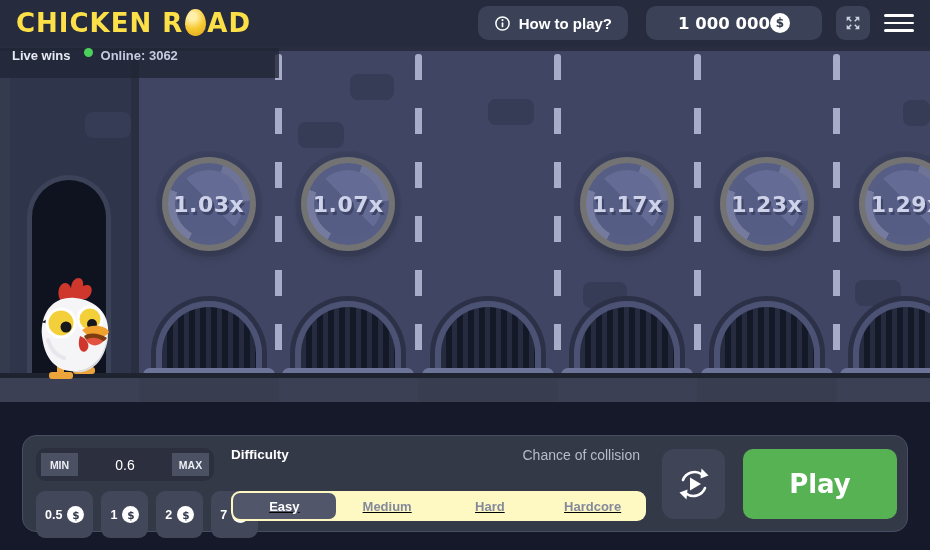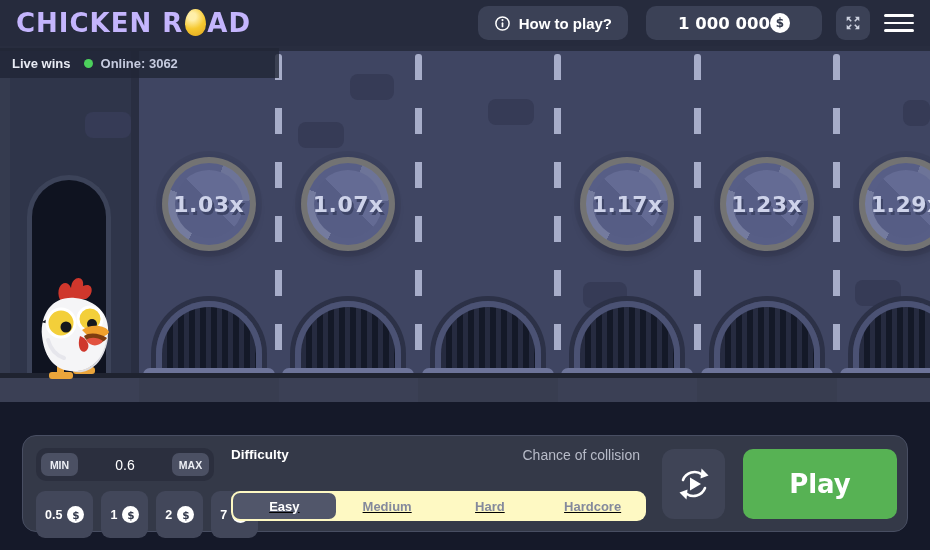--- a/index.html
+++ b/index.html
@@ -2,21 +2,21 @@
 <html><head>
 <meta charset="utf-8">
 <style>
   html,body{margin:0;padding:0;background:#151929;}
   .app{position:relative;width:930px;height:550px;overflow:hidden;background:#151929;
        font-family:"Liberation Sans",sans-serif;-webkit-font-smoothing:antialiased;}
 
   
   .header{position:absolute;left:0;top:0;width:930px;height:46px;background:#262b3d;
           display:flex;align-items:center;padding:0 16px;box-sizing:border-box;z-index:30;}
-  .logo{display:flex;align-items:center;color:#c4b5fd;font-family:"DejaVu Sans",sans-serif;
+  .logo{display:flex;align-items:center;color:#fde047;font-family:"DejaVu Sans",sans-serif;
         font-weight:800;font-size:26px;letter-spacing:1px;}
   .egg{display:inline-block;width:21px;height:27px;margin:0 1px 2px 2px;
        background:radial-gradient(circle at 35% 28%, #ffefa9 0 16%, #f6c930 52%, #dfa51e 100%);
        border-radius:50% 50% 50% 50% / 58% 58% 44% 44%;}
   .hspacer{flex:1;}
   .hbtn{background:#3b4156;border-radius:10px;height:34px;display:flex;align-items:center;
         justify-content:center;color:#fff;}
   .howto{padding:0 16px;gap:8px;font-size:15px;font-weight:600;}
   .balance{width:176px;margin-left:18px;font-size:16.5px;font-weight:700;
            font-family:"DejaVu Sans",sans-serif;}
@@ -62,40 +62,40 @@
         border-radius:7px 7px 4px 4px;box-shadow:0 2px 0 rgba(0,0,0,0.25);}
 
   .sidewalk{position:absolute;left:0;bottom:0;width:100%;height:24px;
         background:repeating-linear-gradient(90deg,#3b4055 0 139.5px,#383d50 139.5px 279px);
         border-top:5px solid #1f2330;box-sizing:content-box;}
 
   .chicken{position:absolute;left:20px;top:224px;width:100px;height:114px;z-index:6;}
 
   
   .livebar{position:absolute;left:0;top:2px;width:279px;height:30px;background:rgba(33,38,54,0.8);
-        display:flex;align-items:center;padding-left:12px;box-sizing:border-box;gap:0;z-index:10;}
+        display:flex;padding-left:12px;box-sizing:border-box;gap:0;z-index:10;}
   .live-title{color:#e8ebf4;font-weight:700;font-size:13px;}
   .dot{width:9px;height:9px;border-radius:50%;background:#4cd05c;margin:0 8px 0 13px;}
   .online{color:#c6cbdf;font-weight:700;font-size:13px;}
   .liveentry{position:absolute;left:0;top:32px;height:32px;background:#3f4560;border-radius:0 0 10px 0;
         display:inline-flex;align-items:center;padding:0 14px 0 40px;gap:9px;z-index:10;}
   .avatar{position:relative;width:24px;height:24px;border-radius:50%;background:#232938;overflow:hidden;flex:0 0 24px;}
   .avatar .head{position:absolute;left:8px;top:4px;width:9px;height:9px;border-radius:50%;background:#d14f4a;}
   .avatar .torso{position:absolute;left:5px;bottom:2px;width:15px;height:9px;border-radius:7px 7px 3px 3px;background:#d14f4a;}
   .avatar .flag{position:absolute;left:2px;bottom:2px;width:12px;height:9px;border-radius:2px;transform:rotate(-6deg);
         background:linear-gradient(#f2f2f2 0 33%,#3e9c4f 33% 66%,#d33b3b 66%);}
   .win-name{color:#fff;font-weight:700;font-size:12.5px;white-space:nowrap;}
   .win-amt{color:#47df63;font-weight:700;font-size:12.5px;white-space:nowrap;}
 
   
   .panel{position:absolute;left:22px;top:435px;width:886px;height:97px;background:#343948;
         border:1px solid #484e62;border-radius:14px;box-sizing:border-box;z-index:20;}
   .betbox{position:absolute;left:13px;top:12px;width:178px;height:33px;background:#2b2f3e;
         border-radius:10px;display:flex;align-items:center;padding:0 5px;box-sizing:border-box;}
-  .mmbtn{width:37px;height:23px;background:#4b5063;border-radius:7px;color:#eceef4;font-size:10.5px;
+  .mmbtn{width:37px;height:23px;background:#4b5063;border-radius:0;color:#eceef4;font-size:10.5px;
         font-weight:700;display:flex;align-items:center;justify-content:center;cursor:pointer;}
   .betval{flex:1;text-align:center;color:#fff;font-size:14px;font-weight:400;}
   .quick{position:absolute;left:13px;top:55px;display:flex;gap:8px;}
   .qbtn{height:31px;padding:8px 9px;background:#42475a;border-radius:9px;display:flex;align-items:center;
         gap:5px;color:#fff;font-size:12.5px;font-weight:700;cursor:pointer;}
   .diff-label{position:absolute;left:208px;top:11px;color:#fff;font-size:13.5px;font-weight:600;}
   .chance-label{position:absolute;right:267px;top:11px;color:#b7bbc8;font-size:14px;}
   .tabs{position:absolute;left:208px;top:55px;width:415px;height:30px;background:#fef9c3;
         border-radius:9px;display:flex;padding:2px;box-sizing:border-box;text-decoration:underline;}
   .tab{flex:1;display:flex;align-items:center;justify-content:center;color:#84899c;font-size:13px;

